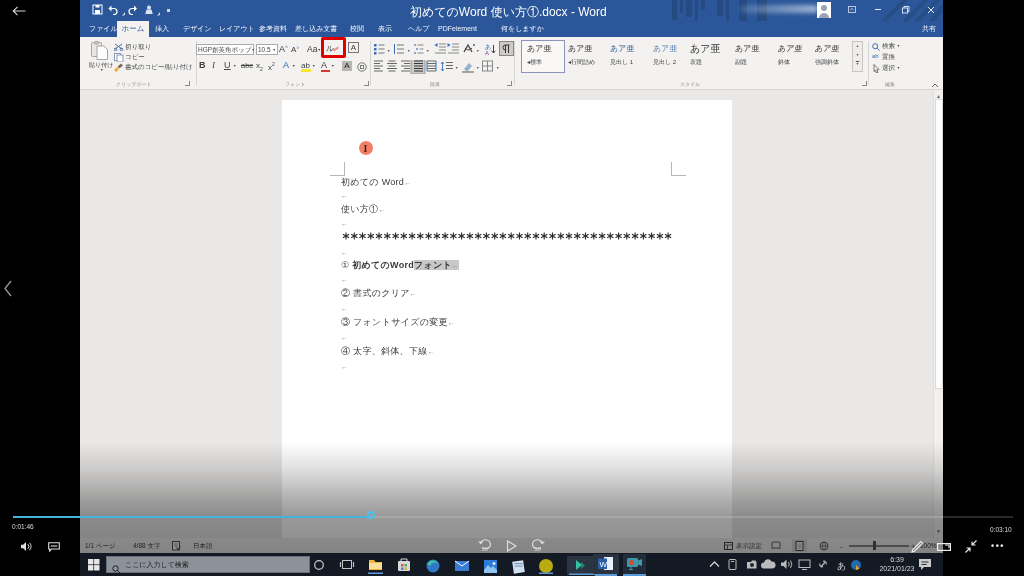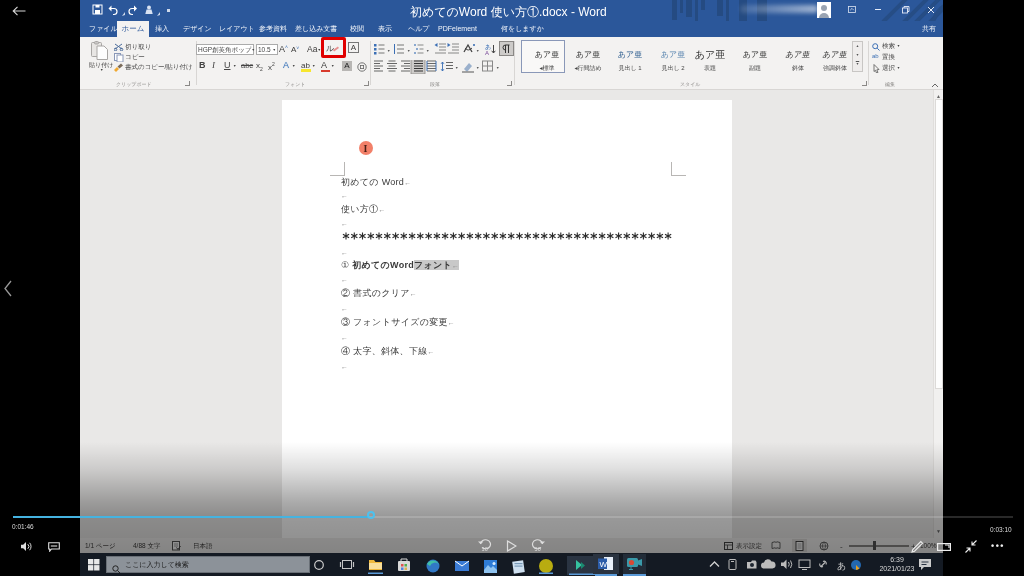--- a/index.html
+++ b/index.html
@@ -11,21 +11,21 @@
 #tabrow{position:absolute;left:0;top:21px;width:994px;height:16px;background:#2b579a}
 #wtitle{position:absolute;top:4px;left:330px;width:180px;text-align:center;color:#fff;font-size:12px;white-space:nowrap}
 .tab{position:absolute;top:0;height:16px;line-height:16px;color:#f2f5fa;font-size:7px;white-space:nowrap}
 #hometab{position:absolute;left:37px;top:0;width:32px;height:16px;background:#f3f2f1;color:#2b579a;text-align:center;line-height:16px;font-size:7.5px}
 
 #ribbon{position:absolute;left:0;top:37px;width:863px;height:53px;background:#f3f2f1;border-bottom:1px solid #d8d6d4}
 .gsep{position:absolute;top:4px;width:1px;height:44px;background:#d8d6d4}
 .glabel{position:absolute;top:44px;font-size:5px;color:#8a8886;white-space:nowrap}
 .rtxt{position:absolute;font-size:6.5px;color:#444;white-space:nowrap}
 .rbtn{position:absolute;font-size:8px;color:#444;white-space:nowrap}
-.stych{position:absolute;top:12px;width:40px;text-align:center}
+.stych{position:absolute;top:6px;width:40px;}
 .stych .sa{font-size:8px;color:#333;line-height:11px;white-space:nowrap}
 .stych .sl{font-size:6px;color:#444;line-height:9px;margin-top:4px;white-space:nowrap}
 .dlg{width:5px;height:5px;border-right:1px solid #8a8886;border-bottom:1px solid #8a8886}
 
 #docarea{position:absolute;left:0;top:90px;width:863px;height:448px;background:#e9e8e7}
 #page{position:absolute;left:202px;top:10px;width:450px;height:438px;background:#fff}
 .doctext{position:absolute;font-family:"Liberation Sans",sans-serif;font-size:9px;color:#3a3a3a;white-space:nowrap;letter-spacing:0.3px}
 .pm{font-size:7px;color:#888;letter-spacing:0}
 
 #statusbar{position:absolute;left:0;top:538px;width:863px;height:15px;background:#f1f0ef;font-size:6.5px;color:#3b3a39}

